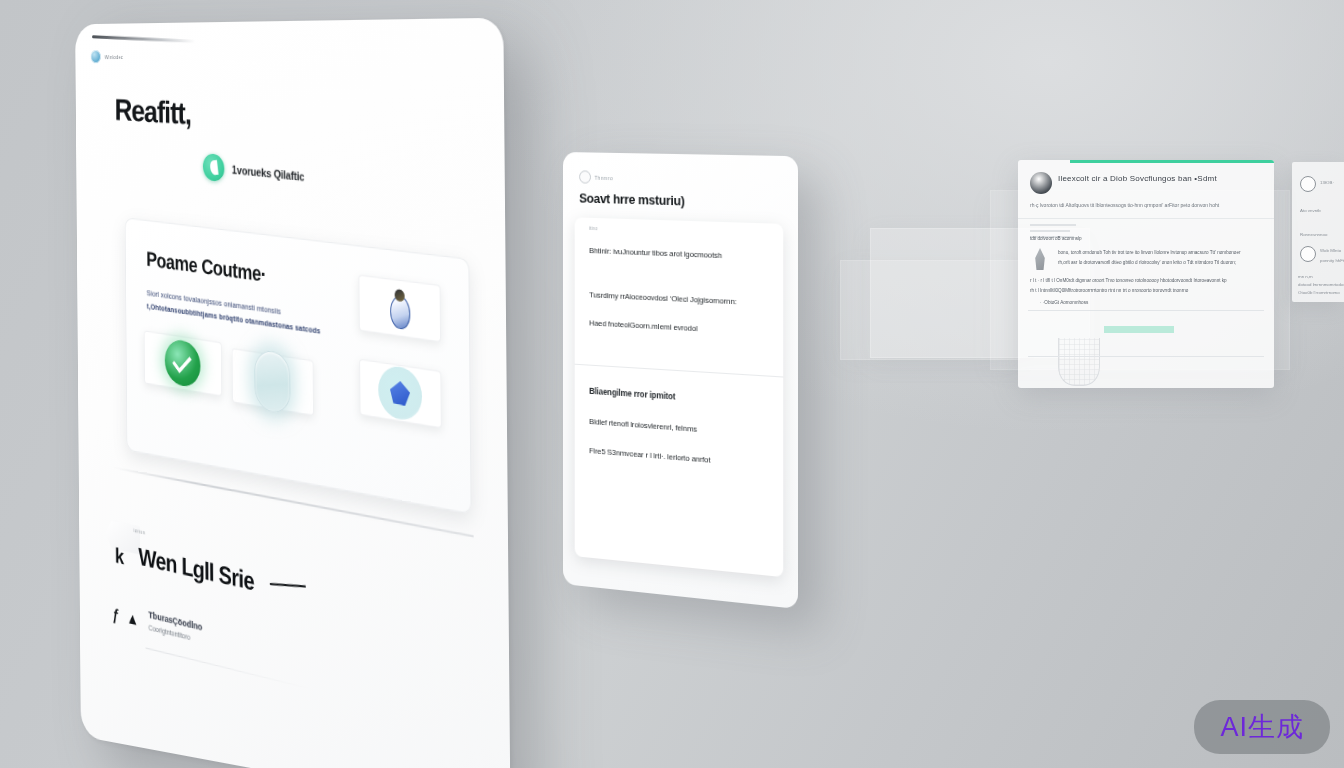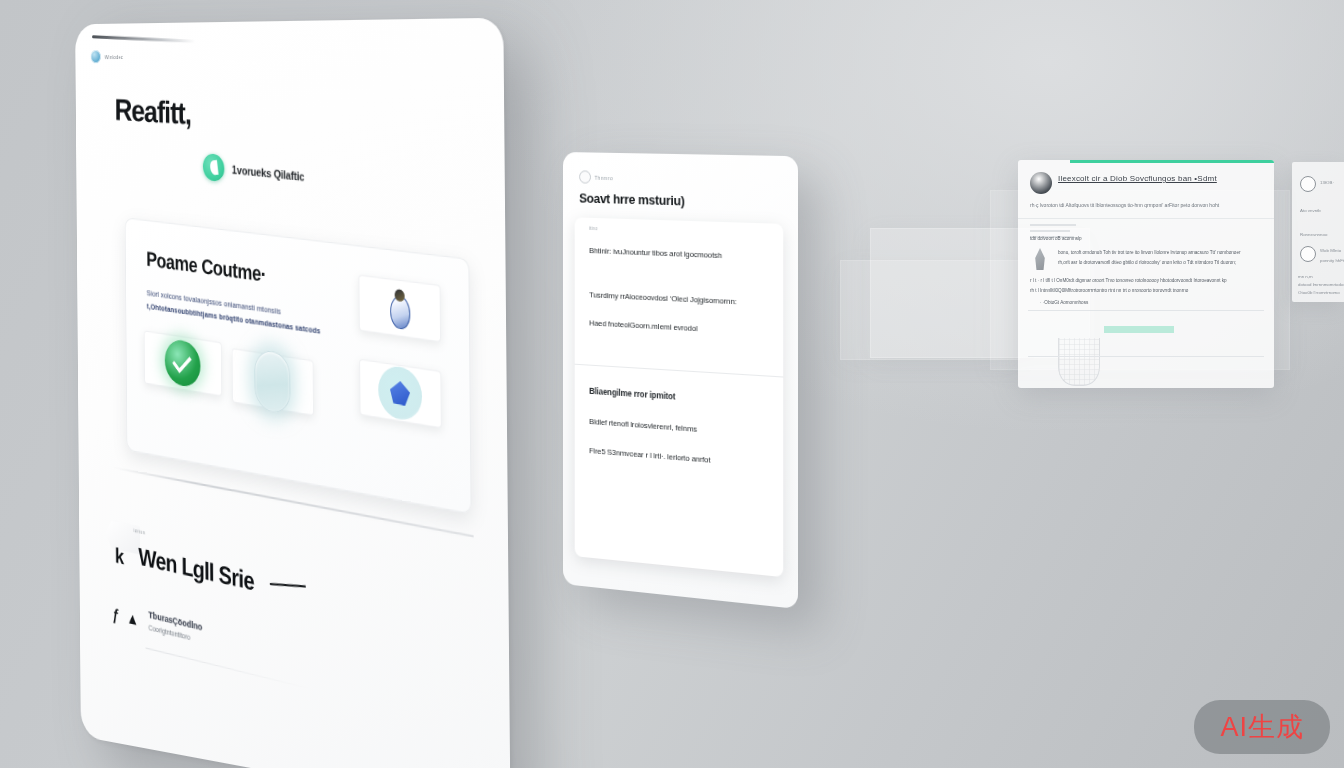--- a/index.html
+++ b/index.html
@@ -204,21 +204,21 @@
     position:absolute; left:1018px; top:160px; width:256px; height:228px;
     background:rgba(255,255,255,.82); border-radius:3px;
     box-shadow:0 8px 26px rgba(140,145,152,.28);
     overflow:hidden;
   }
   .doc-accent { position:absolute; left:52px; top:0; width:204px; height:3px; background:#3ecf9e; }
   .doc-avatar {
     position:absolute; left:12px; top:12px; width:22px; height:22px; border-radius:50%;
     background:radial-gradient(circle at 40% 32%, #ffffff, #4b5158 70%, #2b2f34);
   }
-  .doc-h { position:absolute; left:40px; top:14px; font-size:8px; color:#3c424a; letter-spacing:.2px; filter:blur(.4px); white-space:nowrap;text-decoration:underline; }
+  .doc-h { position:absolute; left:40px; top:14px; font-size:8px; color:#3c424a; letter-spacing:.2px; filter:blur(.4px); white-space:nowrap; }
   .doc-sub { position:absolute; left:12px; top:42px; font-size:5px; color:#6d747c; filter:blur(.4px); white-space:nowrap; }
   .doc-line { position:absolute; left:12px; height:2px; background:#dfe2e5; filter:blur(.3px); }
   .doc-hr { position:absolute; left:0; width:100%; height:1px; background:#e6e9eb; }
   .doc-rocket {
     position:absolute; left:14px; top:88px; width:16px; height:22px;
     background:linear-gradient(150deg,#9aa1a8,#5d646c);
     clip-path:polygon(50% 0, 80% 45%, 72% 100%, 28% 100%, 20% 45%);
     opacity:.7;
   }
   .doc-p { position:absolute; font-size:4.6px; color:#555c64; filter:blur(.35px); white-space:nowrap; }
@@ -240,21 +240,21 @@
   }
   .edge-ring {
     position:absolute; width:16px; height:16px; border-radius:50%;
     border:1.6px solid #8d9399; background:#fdfdfd;
   }
   .edge-t { position:absolute; font-size:4.4px; color:#8a9097; filter:blur(.35px); white-space:nowrap; }
 
   
   .watermark {
     position:absolute; right:14px; bottom:14px;
-    background:rgba(120,124,128,.62); color:#ef4444;
+    background:rgba(120,124,128,.62); color:#6d28d9;
     padding:9px 26px; border-radius:26px;
     font-size:27px; letter-spacing:1px;
   }
 </style>
 </head>
 <body>
 
 <div class="stage">
 
   <div class="panel-left">

